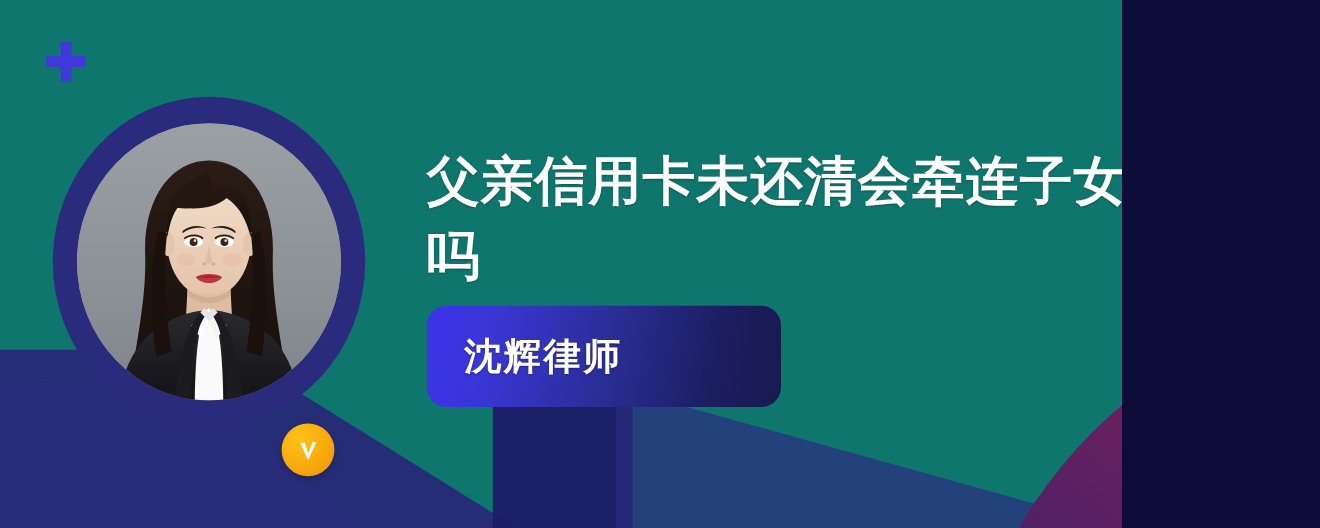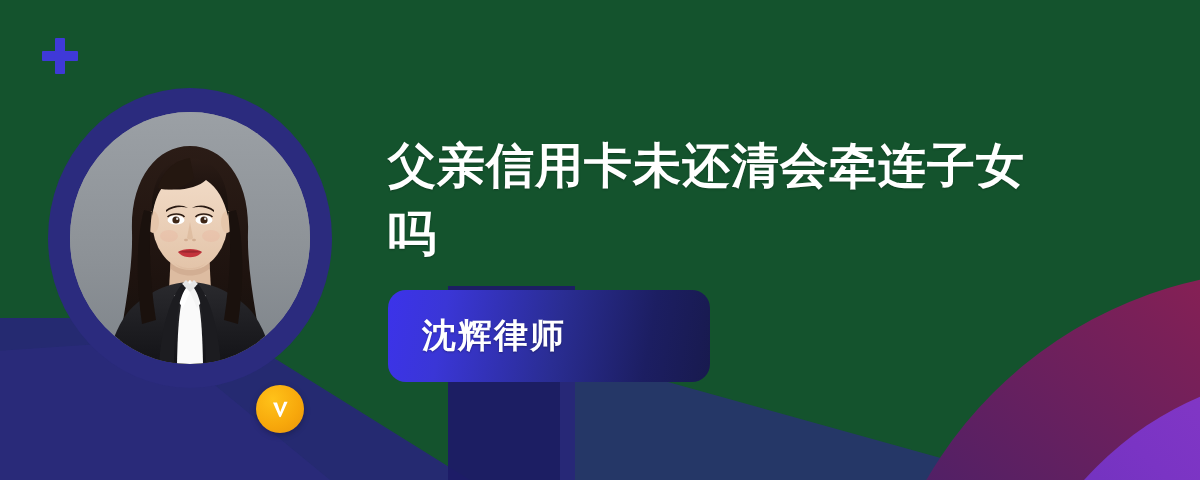--- a/index.html
+++ b/index.html
@@ -2,24 +2,24 @@
 <html><head>
 <meta charset="utf-8">
 <style>
   html, body {
     margin: 0;
     padding: 0;
     background: #0e0d3a;
   }
   #banner {
     position: relative;
-    width: 1200px;
+    width: 1020px;
     height: 480px;
     overflow: hidden;
-    background: #14532d;
+    background: #0f766e;
     font-family: "Liberation Sans", "DejaVu Sans", sans-serif;
     -webkit-font-smoothing: antialiased;
   }
 
   
   .bg-layer {
     position: absolute;
     inset: 0;
     overflow: hidden;
     pointer-events: none;
@@ -103,21 +103,21 @@
     margin: 0;
     color: #FFFFFF;
     font-size: 48px;
     font-weight: bold;
     line-height: 1.42;
     letter-spacing: 1px;
     max-width: 680px;
     text-shadow: 0 1px 2px rgba(0,0,0,.25);
   }
   .cta-button {
-    margin-top: 22px;
+    margin-top: 10px;
     display: inline-flex;
     align-items: center;
     width: 322px;
     height: 92px;
     border: 0;
     border-radius: 18px;
     padding: 0 0 0 34px;
     box-sizing: border-box;
     color: #FFFFFF;
     font-family: inherit;

